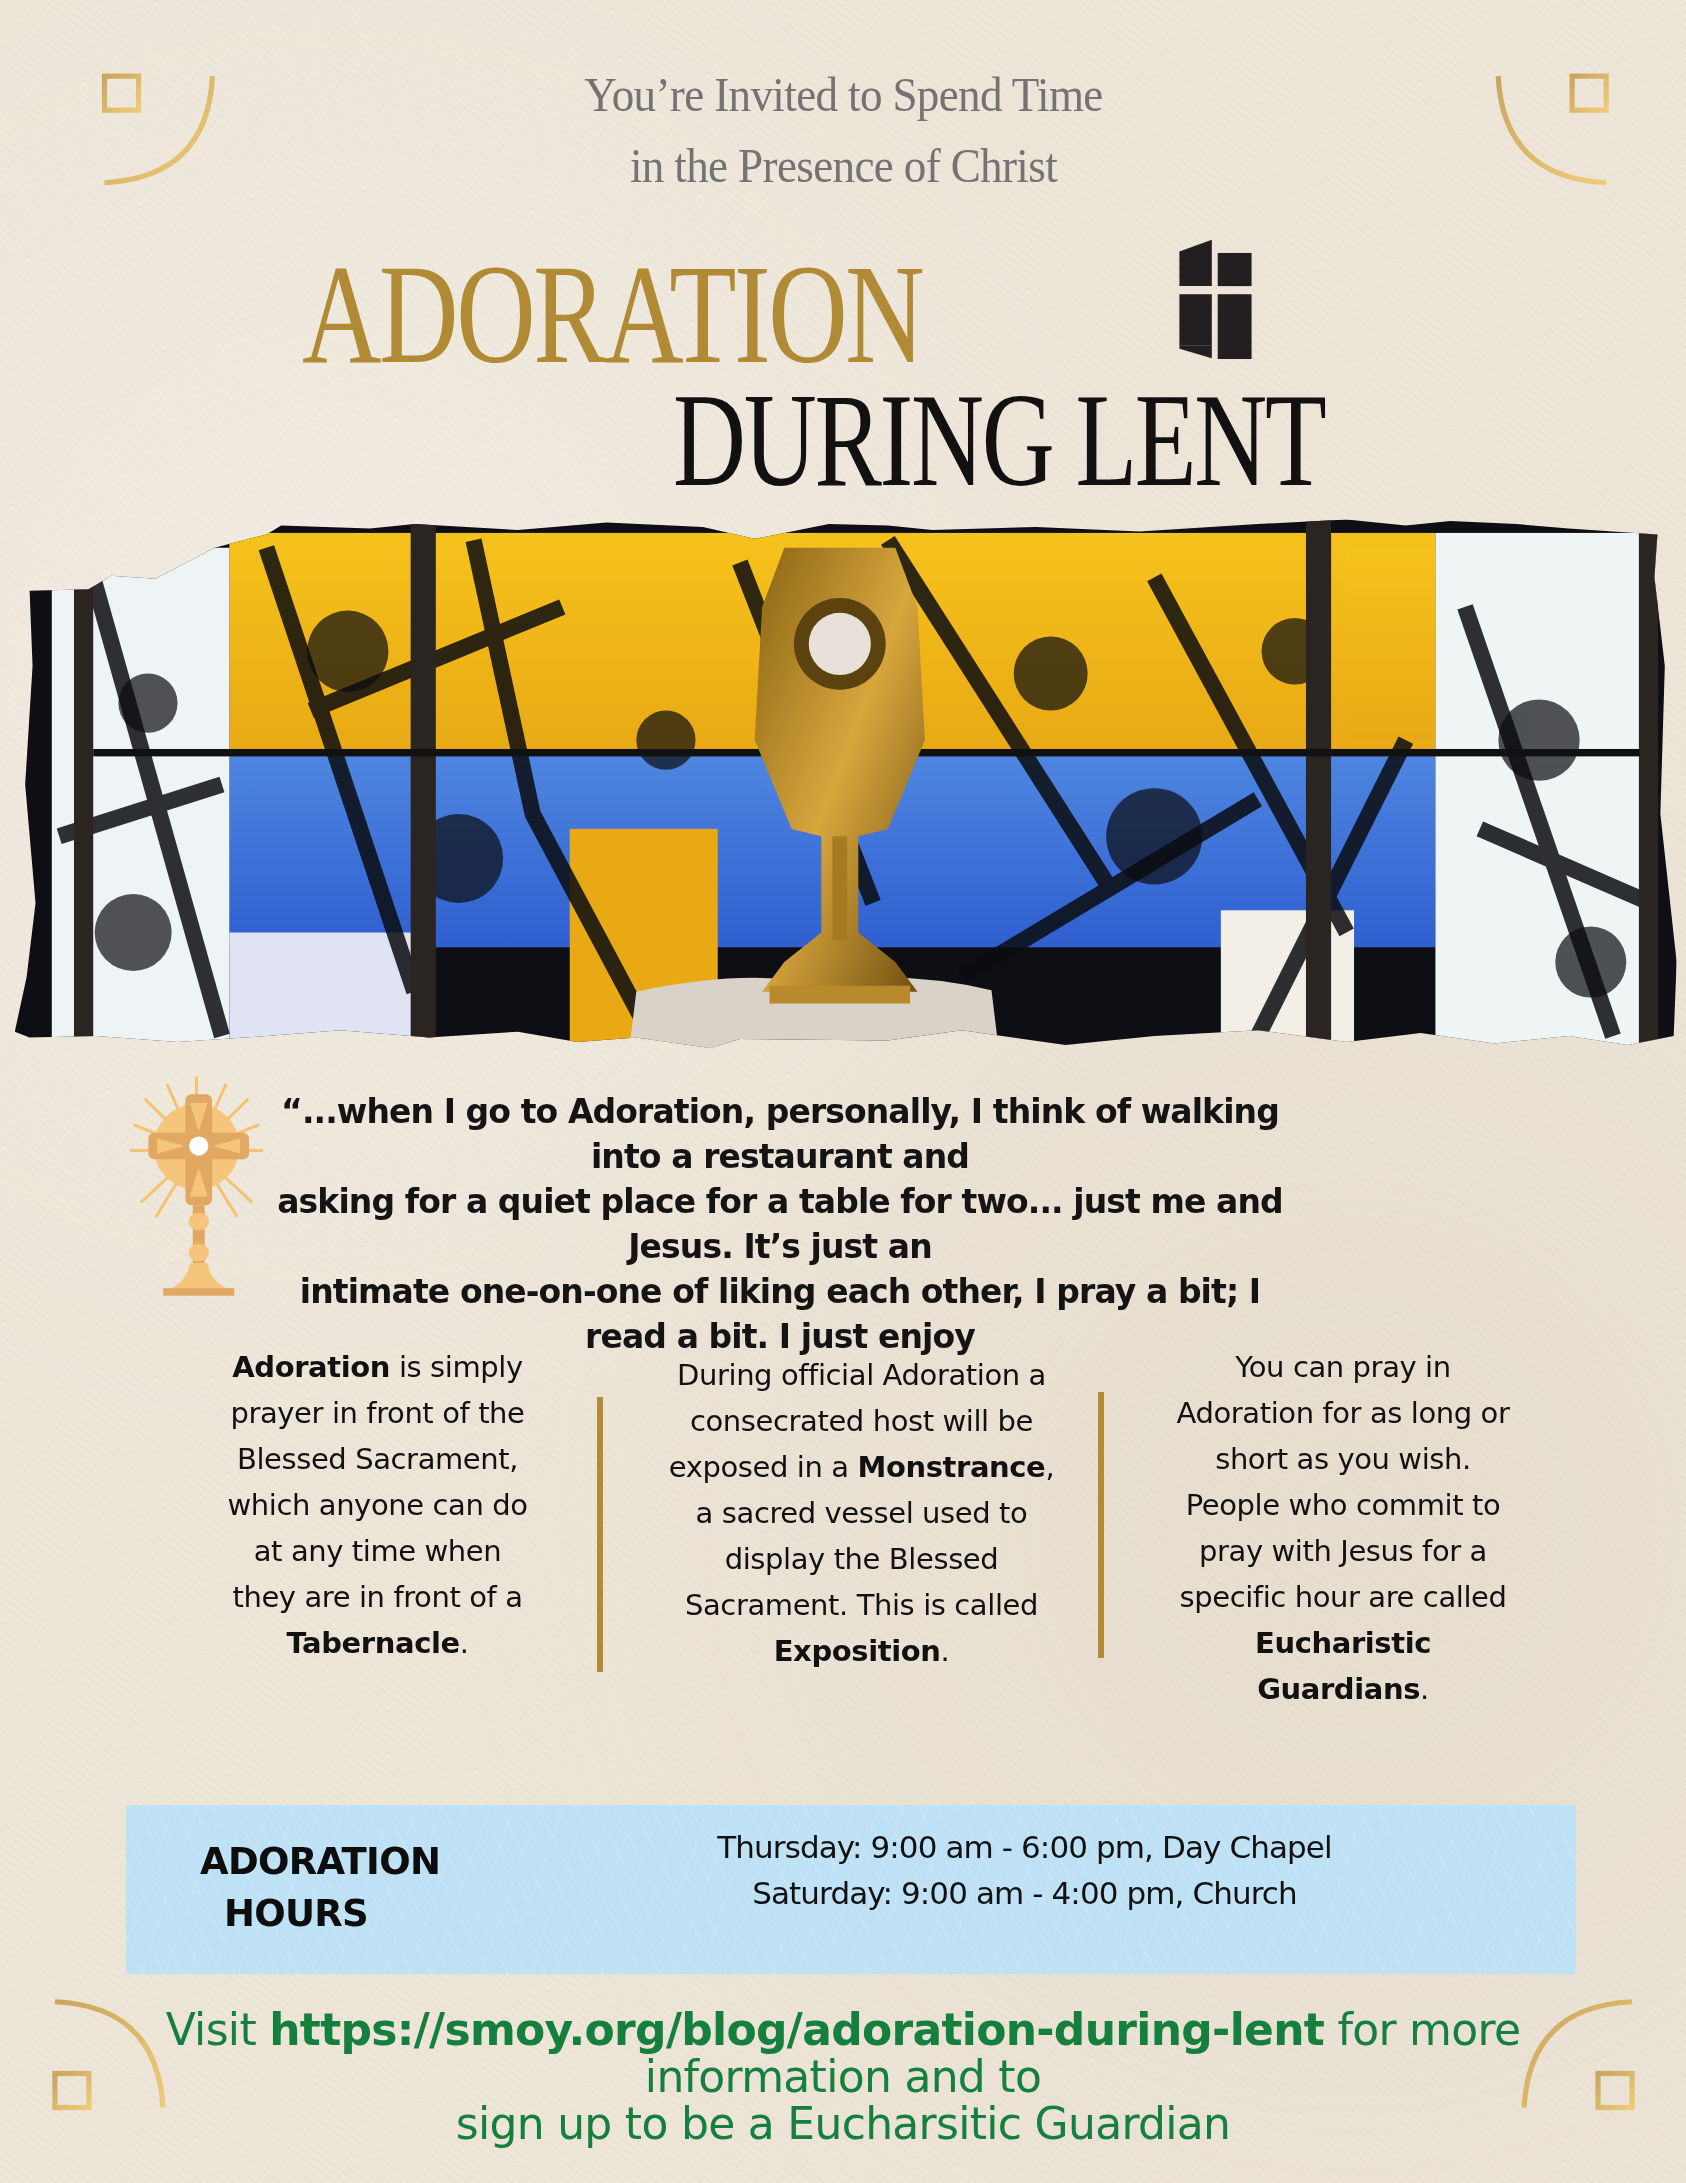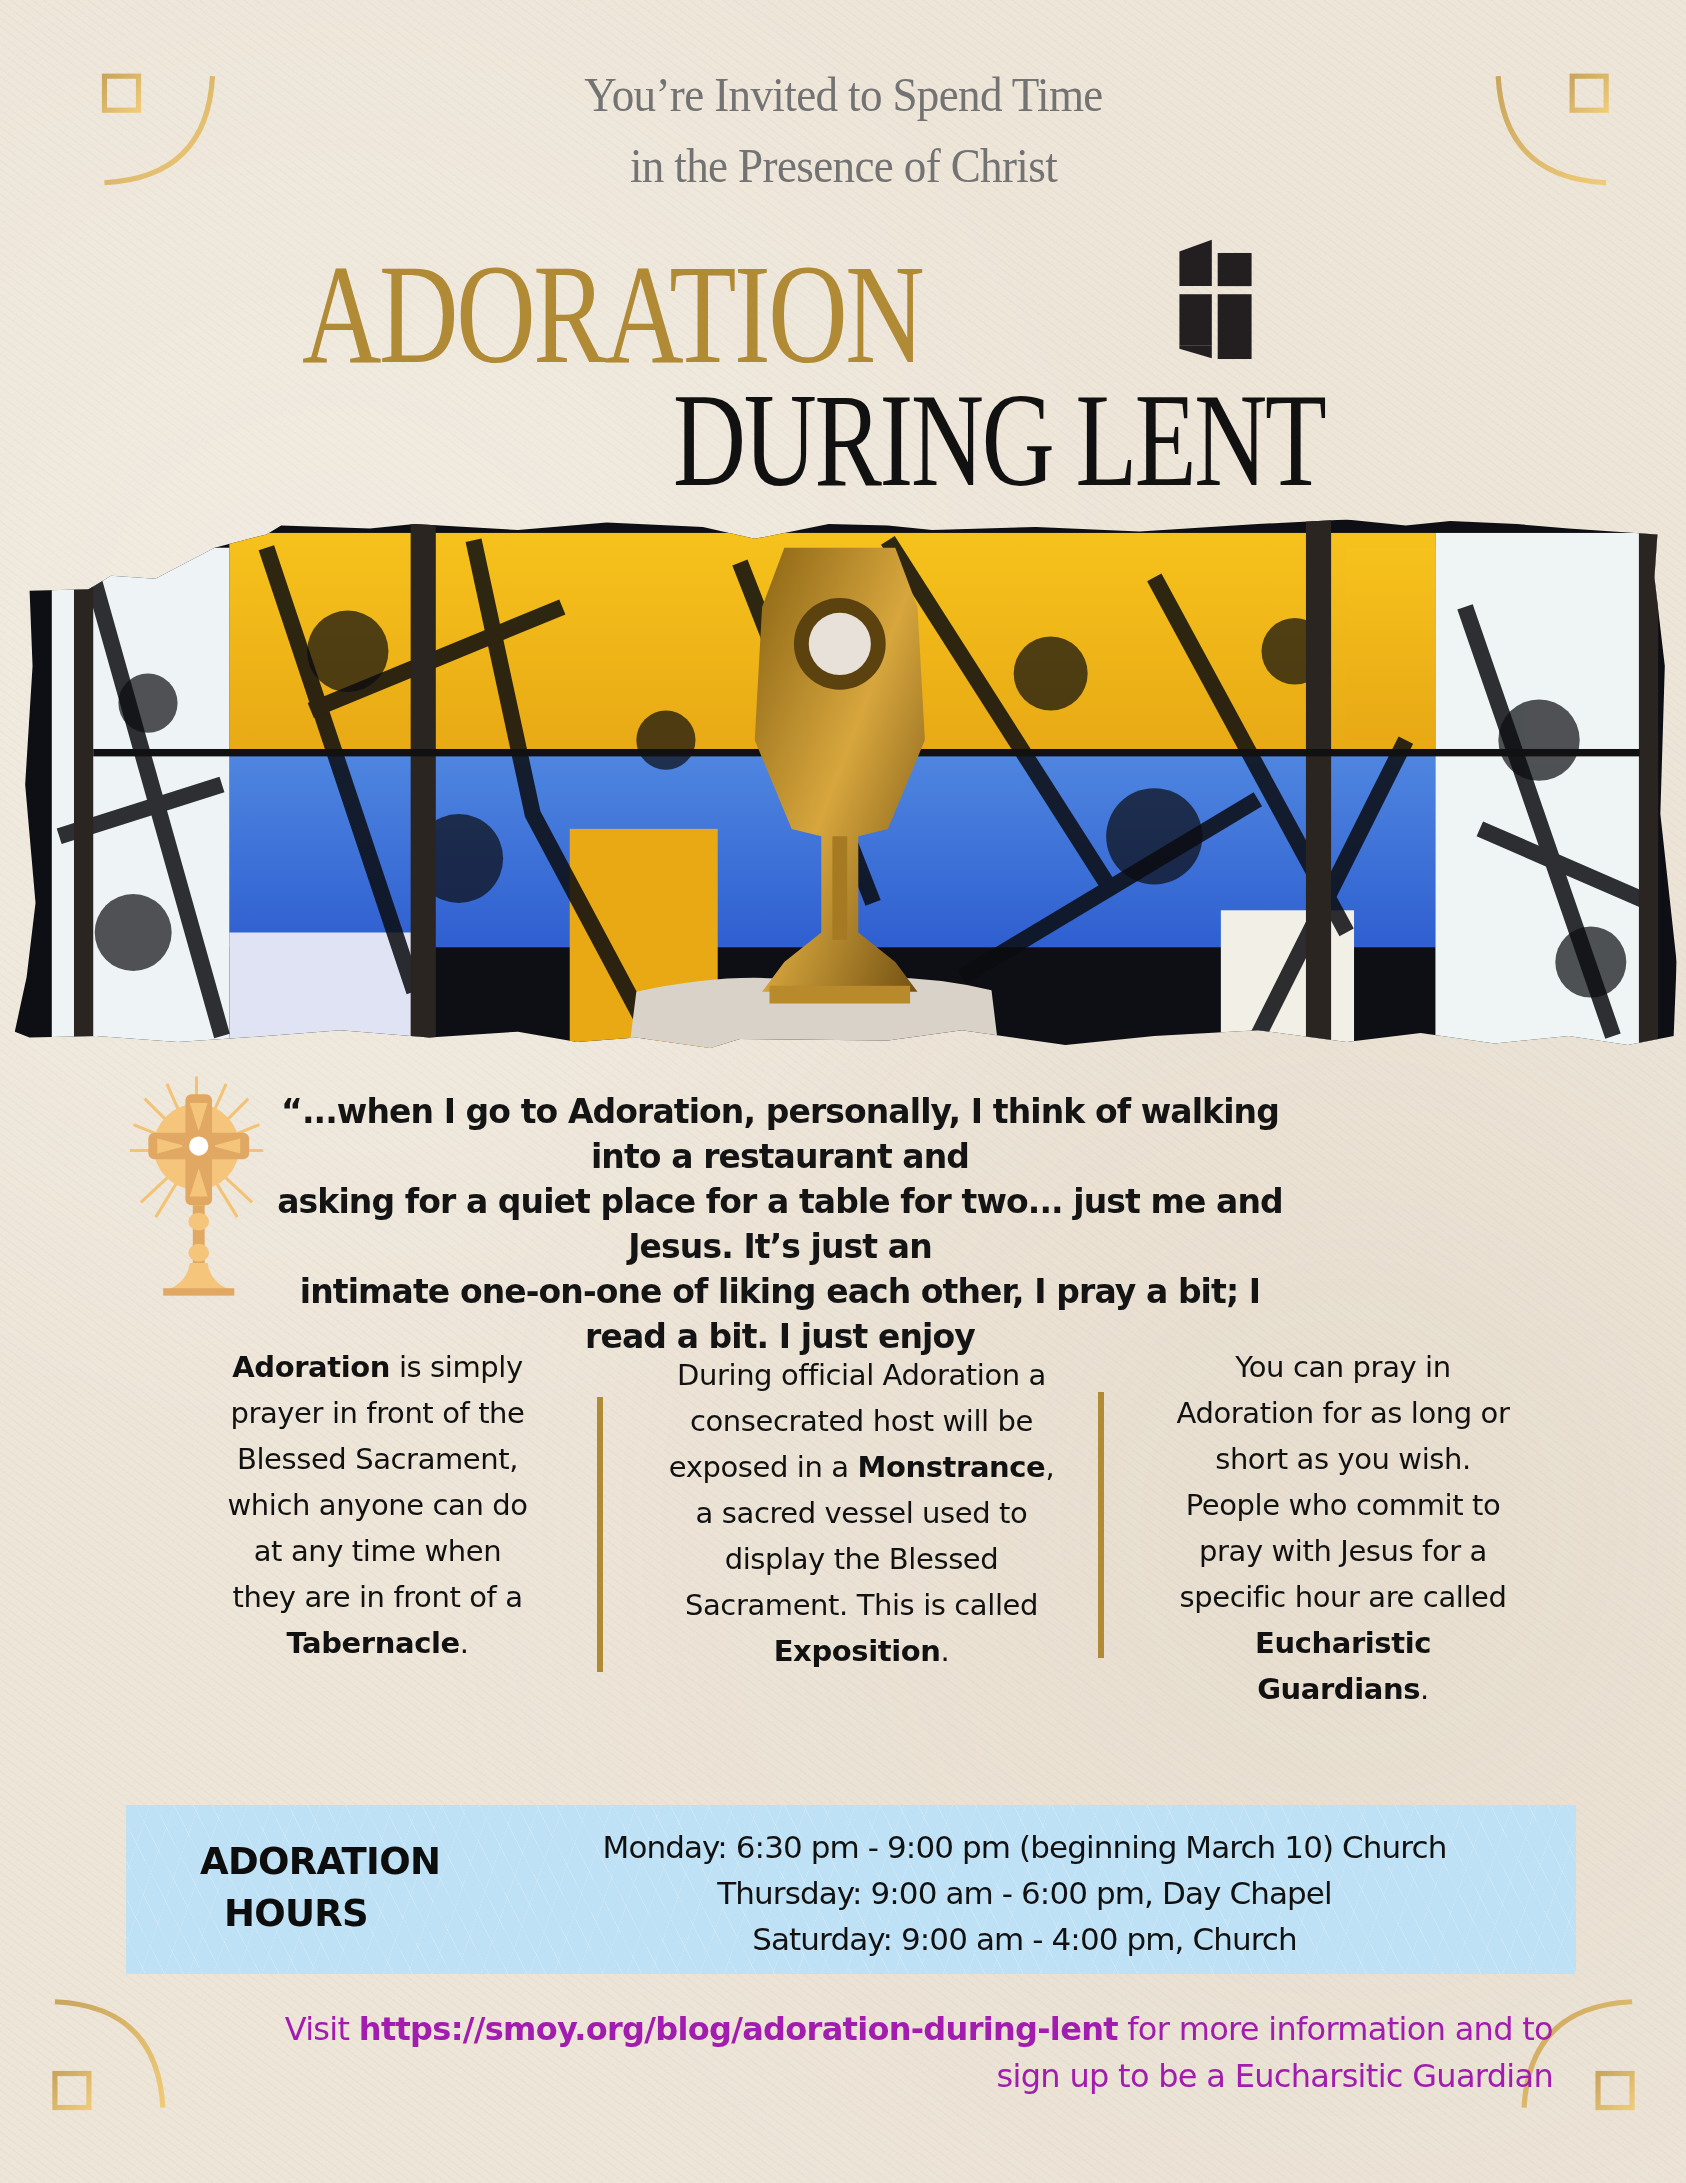--- a/index.html
+++ b/index.html
@@ -81,23 +81,23 @@
     font-size: 37px; line-height: 52px; color: #0d0d0d; letter-spacing: -0.7px;
   }
   .hours-list {
     position: absolute; left: 414px; top: 19px; width: 969px; text-align: center;
     font-family: "DejaVu Sans", sans-serif;
     font-size: 31px; line-height: 46px; color: #111; letter-spacing: -0.9px;
   }
   .hours-list div { white-space: nowrap; }
 
   .footer {
-    left: 133px; width: 1420px; top: 2006px; text-align: right;
+    left: 133px; width: 1420px; top: 2006px; text-align: center;
     font-family: "DejaVu Sans", sans-serif;
-    font-size: 32px; line-height: 47px; color: #a21caf; letter-spacing: -0.7px;
+    font-size: 44px; line-height: 47px; color: #15803d; letter-spacing: -0.7px;
   }
   .footer b { font-weight: bold; }
 </style>
 </head>
 <body>
 
 <svg class="ornament" width="1687" height="2183" viewBox="0 0 2280 2951">
   <defs>
     <linearGradient id="goldG" x1="0" y1="0" x2="1" y2="1">
       <stop offset="0" stop-color="#c9a55e"></stop>
@@ -289,21 +289,20 @@
 <div class="col col3">
   <span>You can pray in Adoration for as long or short as you wish. People who commit to pray with Jesus for a specific hour are called </span><b>Eucharistic Guardians</b><span>.</span>
 </div>
 
 <div class="abs hours-banner">
   <div class="hours-title">
     <div>ADORATION</div>
     <div>HOURS</div>
   </div>
   <div class="hours-list">
-    <div>Monday: 6:30 pm - 9:00 pm (beginning March 10) Church</div>
     <div>Thursday: 9:00 am - 6:00 pm, Day Chapel</div>
     <div>Saturday: 9:00 am - 4:00 pm, Church</div>
   </div>
 </div>
 
 <div class="abs footer">
   <div><span>Visit </span><b>https://smoy.org/blog/adoration-during-lent</b><span> for more information and to</span></div>
   <div>sign up to be a Eucharsitic Guardian</div>
 </div>
 

